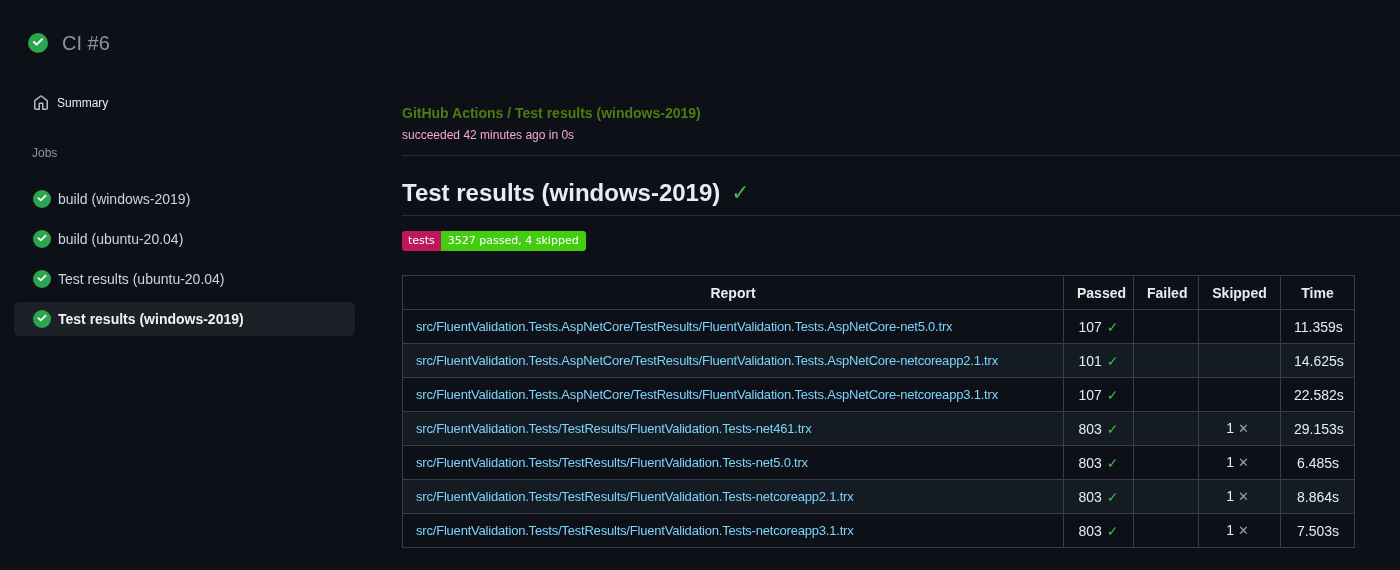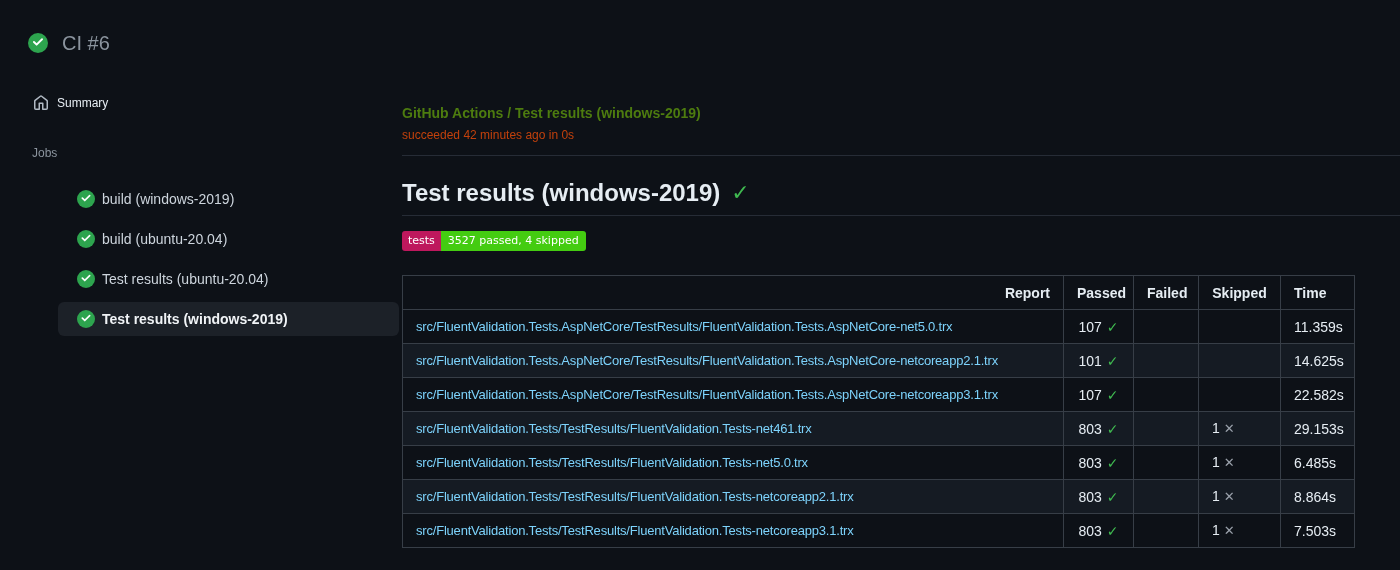--- a/index.html
+++ b/index.html
@@ -28,34 +28,34 @@
   .side-item {
     display:flex; align-items:center; gap:8px;
     height:26px; margin-left:14px; padding-left:19px;
     cursor:pointer; color:#e6edf3; font-size:12px;
   }
   .side-item svg { display:block; }
   .jobs-label {
     margin:30px 0 22px 32px;
     font-size:12px; color:#8b949e;
   }
-  .job-list { display:flex; flex-direction:column; gap:6px;margin-left:44px; }
+  .job-list { display:flex; flex-direction:column; gap:6px; }
   .job-item {
     display:flex; align-items:center; gap:7px;
     height:34px; margin-left:14px; width:341px;
     padding-left:19px; border-radius:6px;
     font-size:14px; color:#cdd5dd; cursor:pointer;
   }
   .job-item .status-icon { display:flex; }
   .job-item.selected { background:#1c2128; color:#f0f3f6; font-weight:700; }
 
   
   .main { flex:1 1 auto; padding:15px 0 0 28px; min-width:0; }
   .check-title { font-size:14px; font-weight:700; color:#4d7c0f; }
-  .check-sub { font-size:12px; color:#c2410c; margin-top:7px; }
+  .check-sub { font-size:12px; color:#f9a8d4; margin-top:7px; }
   .divider { border-bottom:1px solid #262c36; }
   .divider-1 { margin-top:13px; }
   .divider-2 { margin-top:8px; }
   .report-heading {
     margin-top:23px; font-size:24px; font-weight:600; color:#e6edf3;
     display:flex; align-items:center; gap:11px; line-height:28px;
   }
   .heading-check {
     color:#3fb950; font-size:22px; font-weight:700;
     font-family:"DejaVu Sans",sans-serif;
@@ -76,23 +76,23 @@
     margin-top:24px;
     border-collapse:collapse; table-layout:fixed;
     width:952px; font-size:14px; color:#e6edf3;
   }
   .results th, .results td {
     border:1px solid #373e47;
     padding:6px 13px; height:34px;
     white-space:nowrap; overflow:hidden;
     vertical-align:middle; line-height:20px;
   }
-  .results th { font-weight:700; text-align:right; }
+  .results th { font-weight:700; text-align:center; }
   .results th.c, .results td.c { text-align:center; }
-  .results th.r, .results td.r { text-align:left; }
+  .results th.r, .results td.r { text-align:center; }
   .results tbody tr:nth-child(even) { background:#151b23; }
   .results a.report-link {
     color:#7dd3fc; text-decoration:none; cursor:pointer;
     font-size:13px; letter-spacing:-0.2px;
   }
   .glyph-check {
     color:#3fb950; font-weight:700; margin-left:5px;
     font-family:"DejaVu Sans",sans-serif; font-size:14px;
   }
   .glyph-cross {

